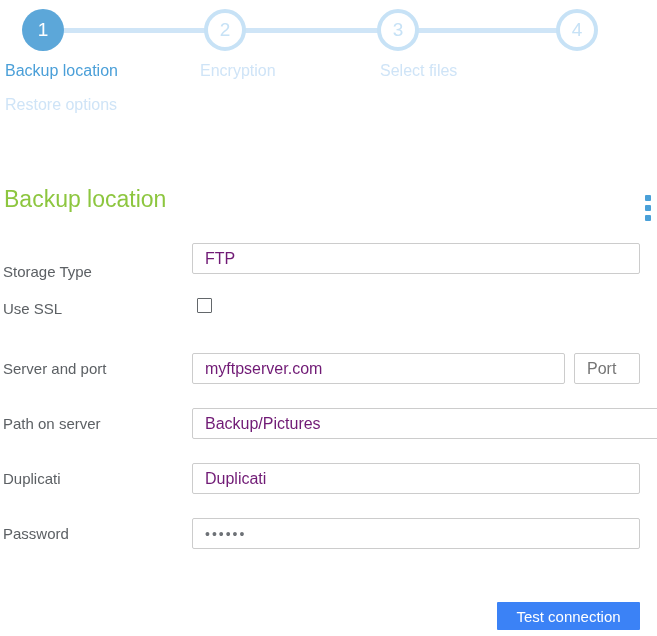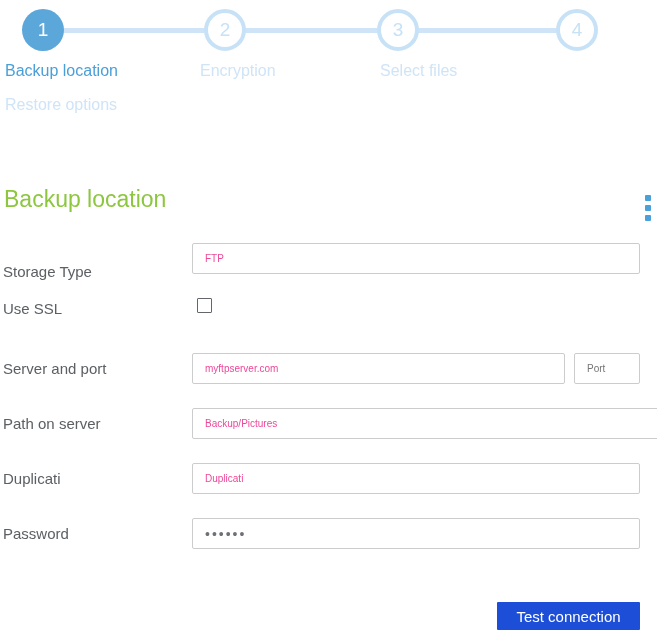--- a/index.html
+++ b/index.html
@@ -18,30 +18,30 @@
   .step-label.inactive{color:#cfe4f7;text-align:right;}
 
   
   .section-title{position:absolute;left:4px;top:186px;font-size:23px;color:#8dc63f;}
   .kebab{position:absolute;left:645px;top:195px;width:7px;height:26px;cursor:pointer;}
   .kebab .dot{width:6px;height:6px;border-radius:1px;background:#4aa0d8;margin-bottom:4px;}
 
   
   .frm-label{position:absolute;left:3px;font-size:15px;color:#5c6064;}
   .txt{position:absolute;box-sizing:border-box;height:31px;border:1px solid #cccccc;
-    border-radius:2px;background:#fff;color:#ec4899;font-size:10px;padding:0 12px;
+    border-radius:2px;background:#fff;color:#701a75;font-size:16px;padding:0 12px;
     font-family:"Liberation Sans","DejaVu Sans",sans-serif;outline:none;}
   .txt.pw{color:#6e7277;font-size:14px;letter-spacing:2px;}
   .chk{position:absolute;left:197px;top:298px;width:15px;height:15px;margin:0;
     -webkit-appearance:none;appearance:none;border:1px solid #63676b;background:#fff;
     border-radius:1px;cursor:pointer;}
 
   
   .btn-test{position:absolute;left:497px;top:602px;width:143px;height:28px;
-    background:#1d4ed8;color:#ffffff;border:none;border-radius:1px;font-size:15px;
+    background:#3b82f6;color:#ffffff;border:none;border-radius:1px;font-size:15px;
     font-family:"Liberation Sans","DejaVu Sans",sans-serif;cursor:pointer;}
 </style>
 </head>
 <body>
 
 <div id="app">
 
   <div class="step-line"></div>
 
   <div class="step-circle active" style="left:22px;">

